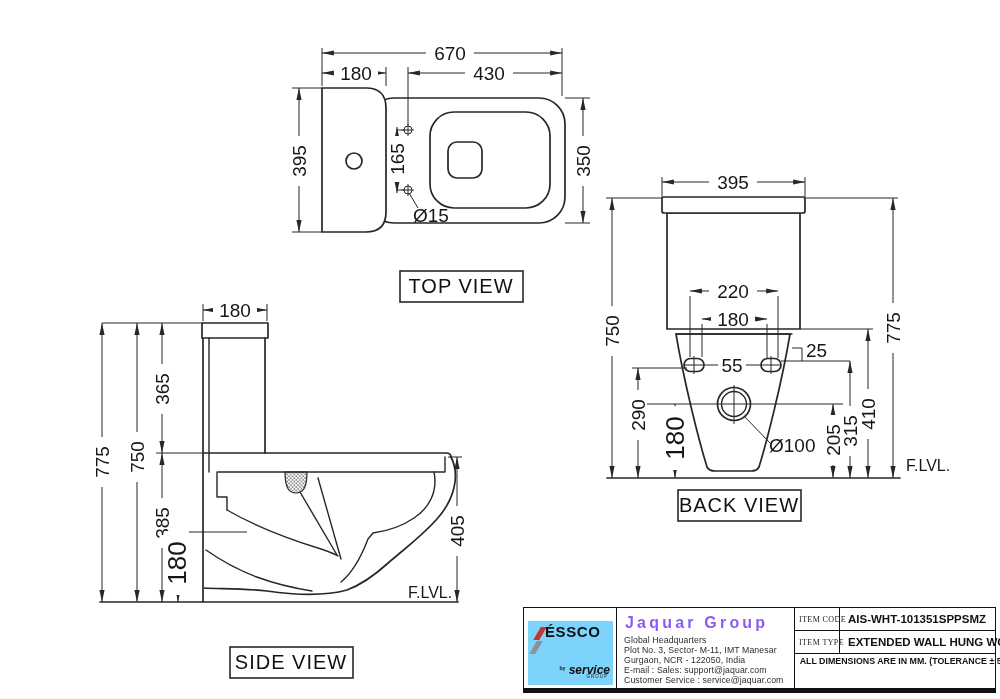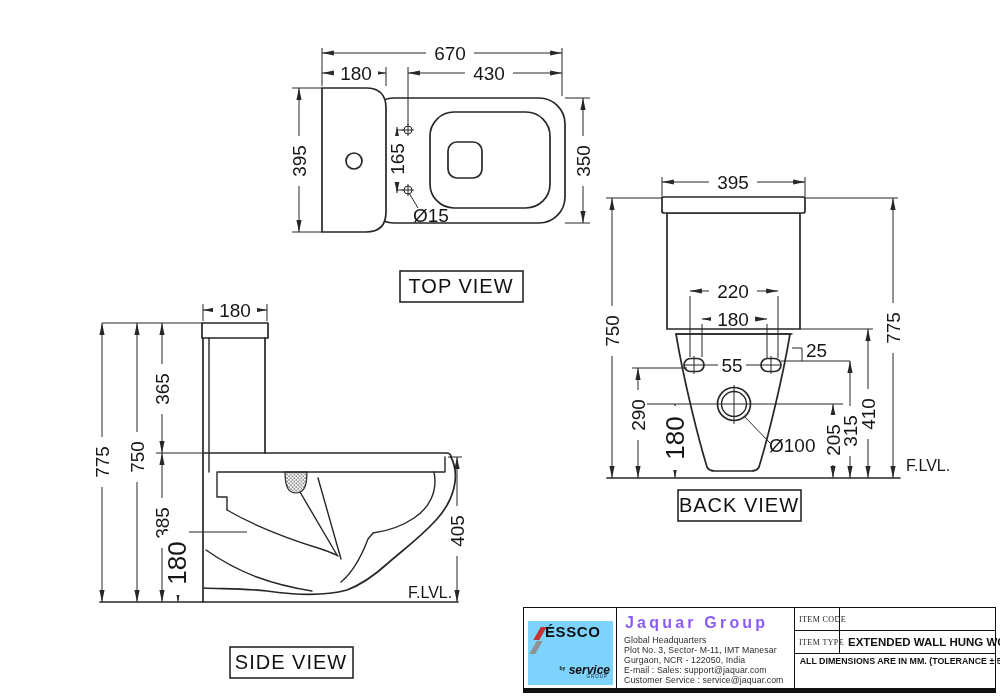--- a/index.html
+++ b/index.html
@@ -344,20 +344,21 @@
     <div class="company">Jaquar Group</div>
     <div class="addr">Global Headquarters</div>
     <div class="addr">Plot No. 3, Sector- M-11, IMT Manesar</div>
     <div class="addr">Gurgaon, NCR - 122050, India</div>
     <div class="addr">E-mail : Sales: support@jaquar.com</div>
     <div class="addr">Customer Service : service@jaquar.com</div>
   </div>
   <div class="tb-right">
     <div class="tb-row">
       <div class="tb-lab">ITEM CODE</div>
+      <div class="tb-val">AIS-WHT-101351SPPSMZ</div>
     </div>
     <div class="tb-row">
       <div class="tb-lab">ITEM TYPE</div>
       <div class="tb-val">EXTENDED WALL HUNG WC</div>
     </div>
     <div class="tb-note">ALL DIMENSIONS ARE IN MM. (TOLERANCE ± 5 MM)</div>
   </div>
 </div>
 
 </div>

